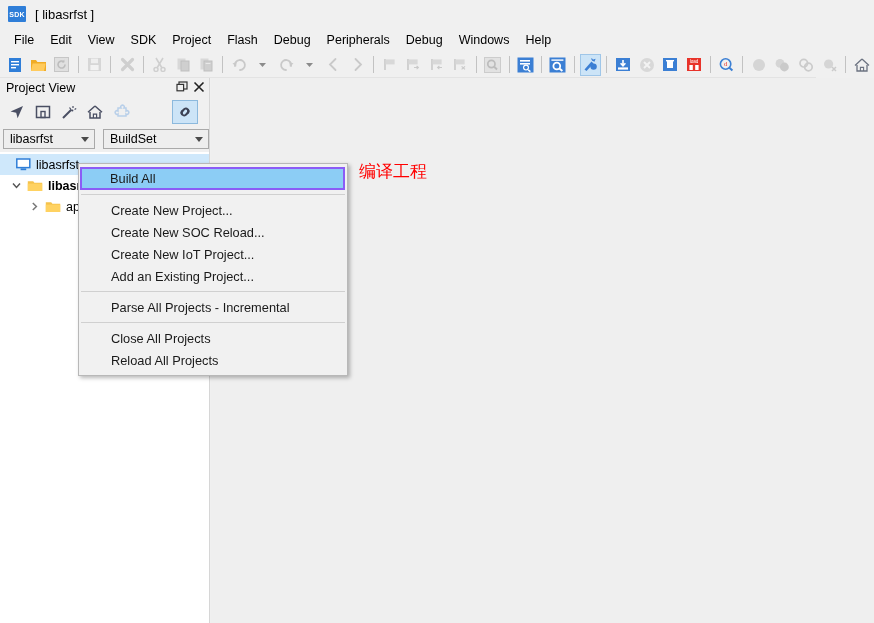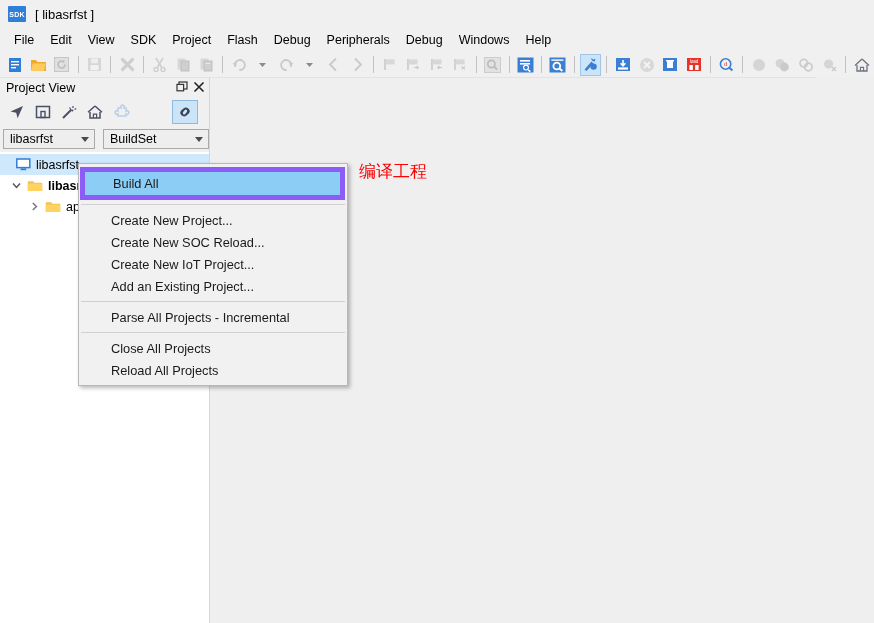--- a/index.html
+++ b/index.html
@@ -112,22 +112,22 @@
     position:absolute;left:78px;top:163px;width:270px;
     background:#f1f1f1;border:1px solid #b8b8b8;box-sizing:border-box;
     box-shadow:2px 2px 4px rgba(0,0,0,.28);
     padding:3px 0 4px 0;
   }
   .mitem{
     height:22px;display:flex;align-items:center;padding-left:32px;
     font-size:12.8px;color:#1a1a1a;white-space:nowrap;box-sizing:border-box;
   }
   .mitem.hl{
-    background:#8ccdf5;border:5px solid #8b5cf6;box-sizing:border-box;
-    height:33px;margin:0 2px 0 1px;padding-left:28px;
+    background:#8ccdf5;border:2px solid #8b5cf6;box-sizing:border-box;
+    height:23px;margin:0 2px 0 1px;padding-left:28px;
   }
   .msep{height:1px;background:#d0d0d0;margin:4px 2px;}
 
   
   .annot{
     position:absolute;left:359px;top:160px;color:#ff0000;
     font-size:17px;font-family:"DejaVu Sans",sans-serif;
     white-space:nowrap;
   }
 </style>

